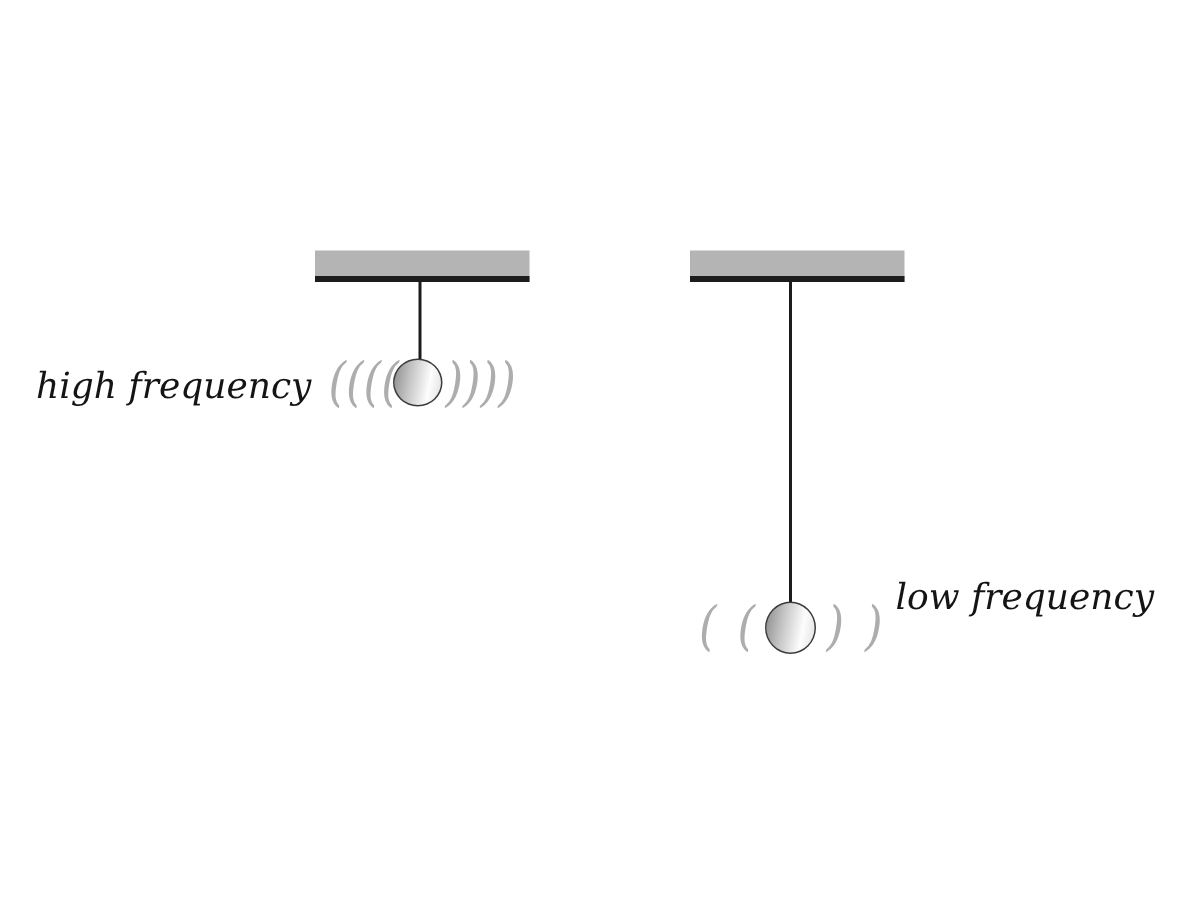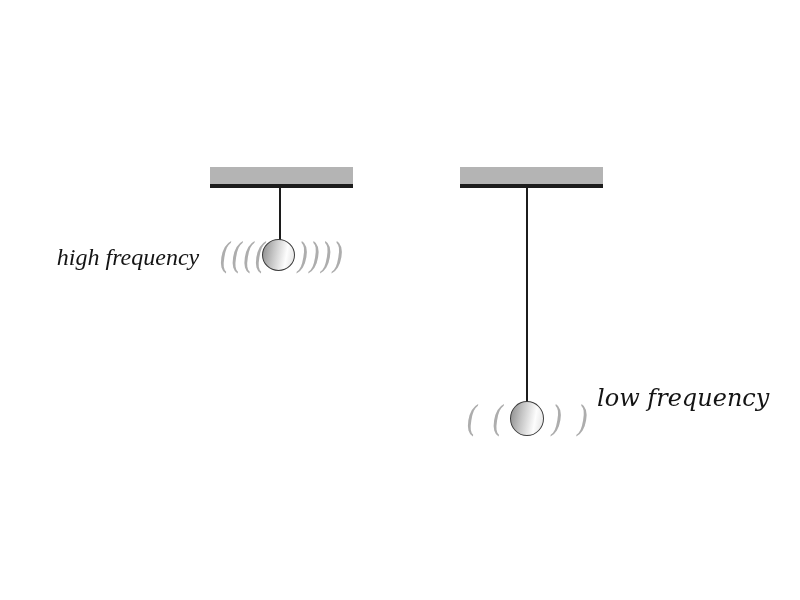--- a/index.html
+++ b/index.html
@@ -55,21 +55,21 @@
   .vib.ll { left: 466px; top: 399px; letter-spacing: 14px; }
   .vib.lr { left: 551px; top: 399px; letter-spacing: 14px; }
   .label {
     position: absolute;
     font-style: italic;
     font-size: 24px;
     line-height: 29px;
     color: #141414;
     white-space: nowrap;
   }
-  .label.high { left: 44px; top: 243px; width: 168px; text-align: center; font-family: Liberation Serif, serif; }
+  .label.high { left: 24px; top: 243px; width: 168px; text-align: center; }
   .label.low  { left: 597px; top: 384px; }
 </style>
 </head>
 <body>
 
 <div class="stage">
 
   <div>
     <div class="bar left"></div>
     <div class="string left"></div>

